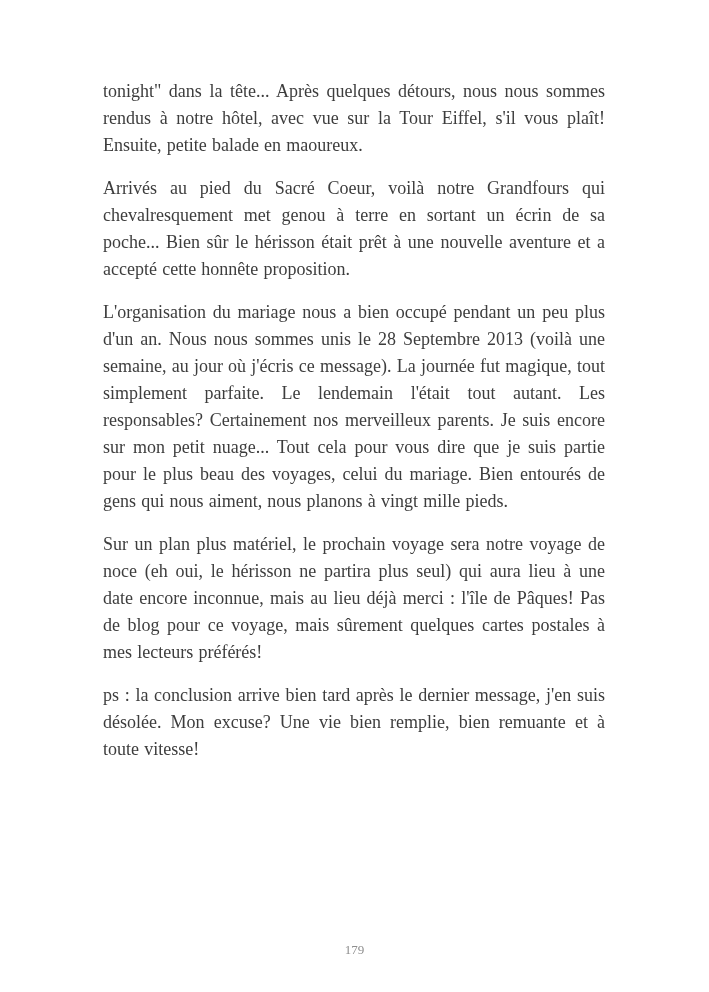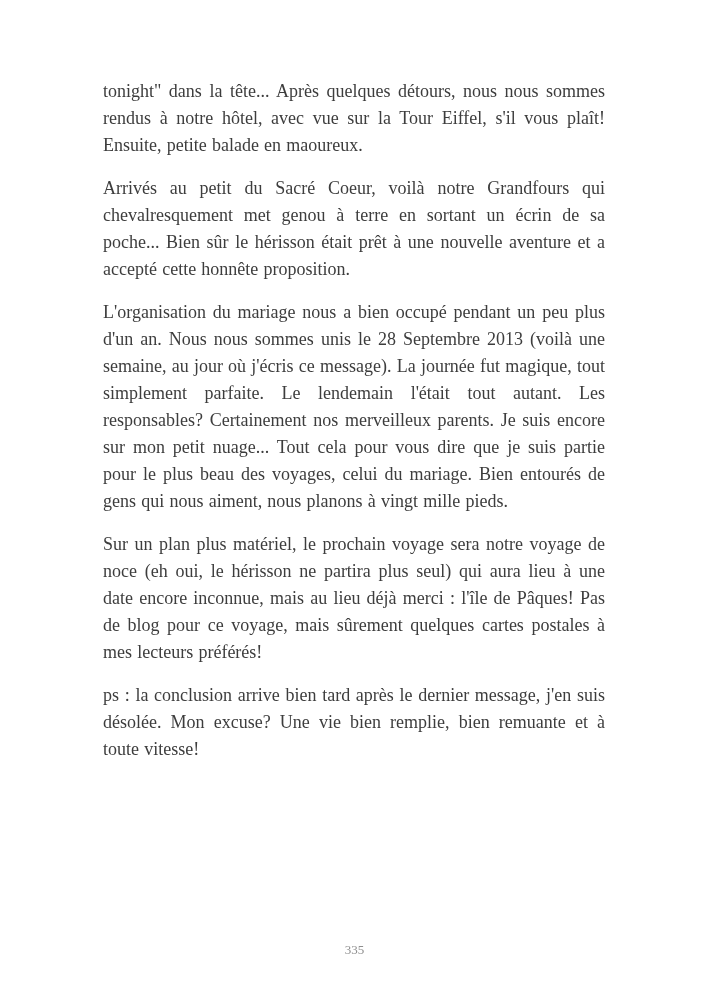--- a/index.html
+++ b/index.html
@@ -39,21 +39,21 @@
     line-height: 1;
     color: #8e8e8e;
   }
 </style>
 </head>
 <body>
 
 <div class="page">
   <main class="page-text">
     <p>tonight" dans la tête... Après quelques détours, nous nous sommes rendus à notre hôtel, avec vue sur la Tour Eiffel, s'il vous plaît! Ensuite, petite balade en maoureux.</p>
-    <p>Arrivés au petit du Sacré Coeur, voilà notre Grandfours qui chevalresquement met genou à terre en sortant un écrin de sa poche... Bien sûr le hérisson était prêt à une nouvelle aventure et a accepté cette honnête proposition.</p>
+    <p>Arrivés au pied du Sacré Coeur, voilà notre Grandfours qui chevalresquement met genou à terre en sortant un écrin de sa poche... Bien sûr le hérisson était prêt à une nouvelle aventure et a accepté cette honnête proposition.</p>
     <p>L'organisation du mariage nous a bien occupé pendant un peu plus d'un an. Nous nous sommes unis le 28 Septembre 2013 (voilà une semaine, au jour où j'écris ce message). La journée fut magique, tout simplement parfaite. Le lendemain l'était tout autant. Les responsables? Certainement nos merveilleux parents. Je suis encore sur mon petit nuage... Tout cela pour vous dire que je suis partie pour le plus beau des voyages, celui du mariage. Bien entourés de gens qui nous aiment, nous planons à vingt mille pieds.</p>
     <p>Sur un plan plus matériel, le prochain voyage sera notre voyage de noce (eh oui, le hérisson ne partira plus seul) qui aura lieu à une date encore inconnue, mais au lieu déjà merci : l'île de Pâques! Pas de blog pour ce voyage, mais sûrement quelques cartes postales à mes lecteurs préférés!</p>
     <p>ps : la conclusion arrive bien tard après le dernier message, j'en suis désolée. Mon excuse? Une vie bien remplie, bien remuante et à toute vitesse!</p>
   </main>
   <footer class="page-footer">
-    <span>335</span>
+    <span>179</span>
   </footer>
 </div>
 
 </body></html>

